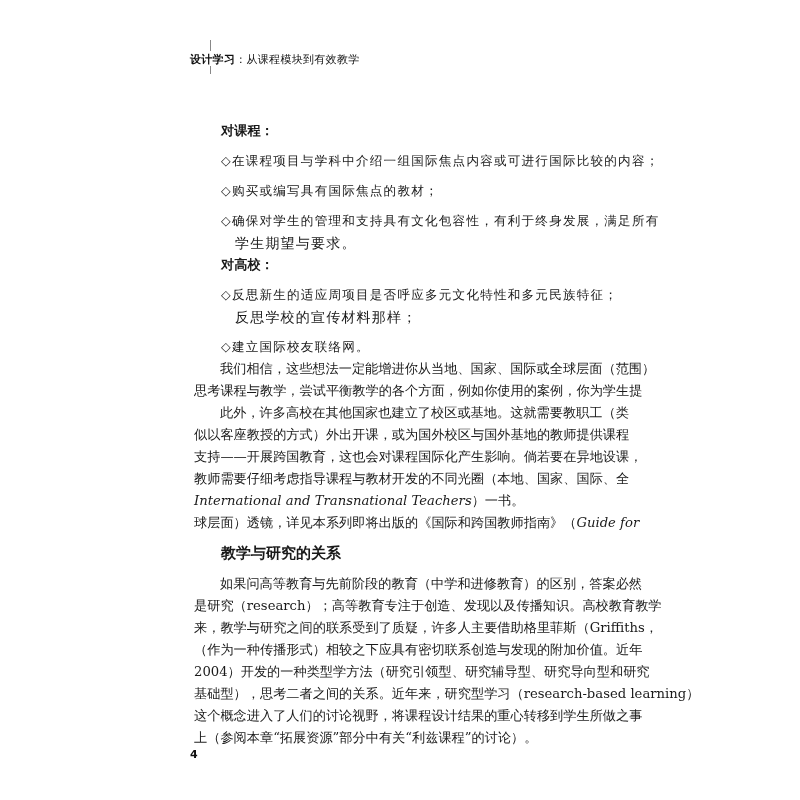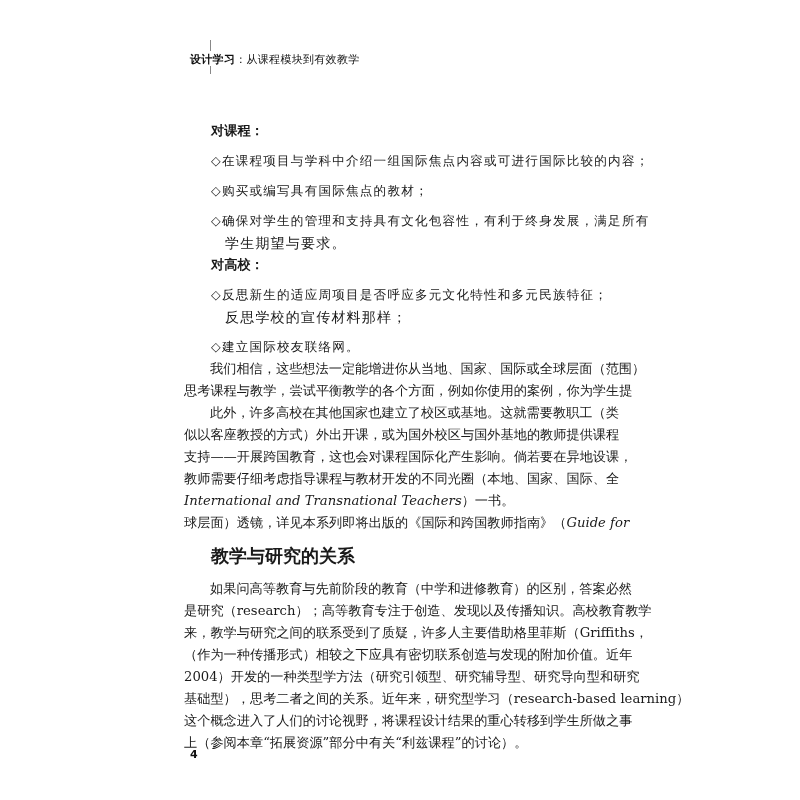--- a/index.html
+++ b/index.html
@@ -3,28 +3,28 @@
 <meta charset="utf-8">
 <style>
   html, body { margin: 0; padding: 0; background: #ffffff; }
   body { width: 800px; height: 800px; position: relative; overflow: hidden; color: #1a1a1a; }
   .page { position: absolute; left: 0; top: 0; width: 712px; height: 800px; background: #fff; }
   .running-head { position: absolute; left: 190px; top: 52px; font-family: "DejaVu Sans", sans-serif; font-size: 11px; letter-spacing: 0.3px; color: #111; white-space: nowrap; }
   .running-head .bold { font-weight: bold; }
   .tick { position: absolute; left: 210px; width: 1px; background: #888; }
   .tick.top { top: 40px; height: 11px; }
   .tick.bot { top: 66px; height: 8px; }
-  .body { position: absolute; left: 184px; top: 120px; width: 422px; font-family: "DejaVu Serif", serif; font-size: 13.2px; color: #1a1a1a; }
+  .body { position: absolute; left: 194px; top: 120px; width: 422px; font-family: "DejaVu Serif", serif; font-size: 13.2px; color: #1a1a1a; }
   .line { height: 22px; line-height: 22px; white-space: nowrap; overflow: visible; }
   .subhead { font-weight: bold; padding-left: 27px; }
   .bullet { padding-left: 27px; letter-spacing: 1.2px; font-size: 12.6px; margin-top: 8px; }
   .bullet-cont { padding-left: 41px; letter-spacing: 1.2px; font-size: 14px; }
   .para-first { text-indent: 26px; }
   .para { }
-  .section-title { font-family: "DejaVu Sans", sans-serif; font-weight: bold; font-size: 18px; padding-left: 27px; margin-top: 10px; margin-bottom: 10px; }
+  .section-title { font-family: "DejaVu Sans", sans-serif; font-weight: bold; font-size: 15px; padding-left: 27px; margin-top: 10px; margin-bottom: 10px; }
   .it { font-style: italic; }
   .folio { position: absolute; left: 190px; top: 748px; font-family: "DejaVu Sans", sans-serif; font-size: 11px; font-weight: bold; color: #111; }
 </style>
 </head>
 <body>
 
 <div class="page">
 
   <div class="tick top"></div>
   <div class="running-head">

